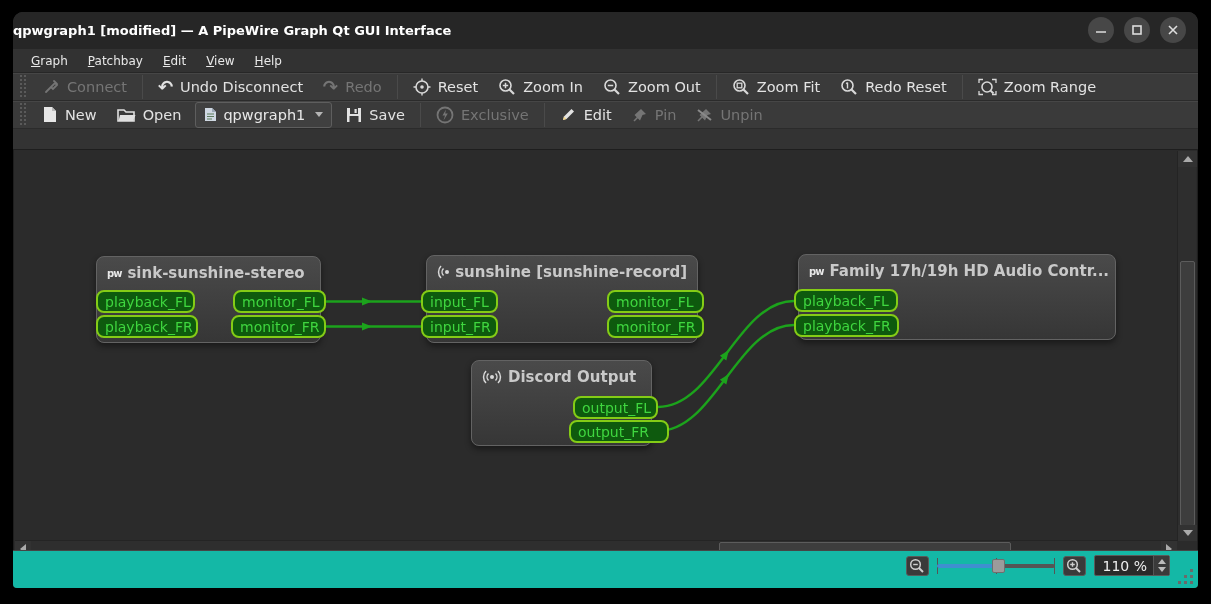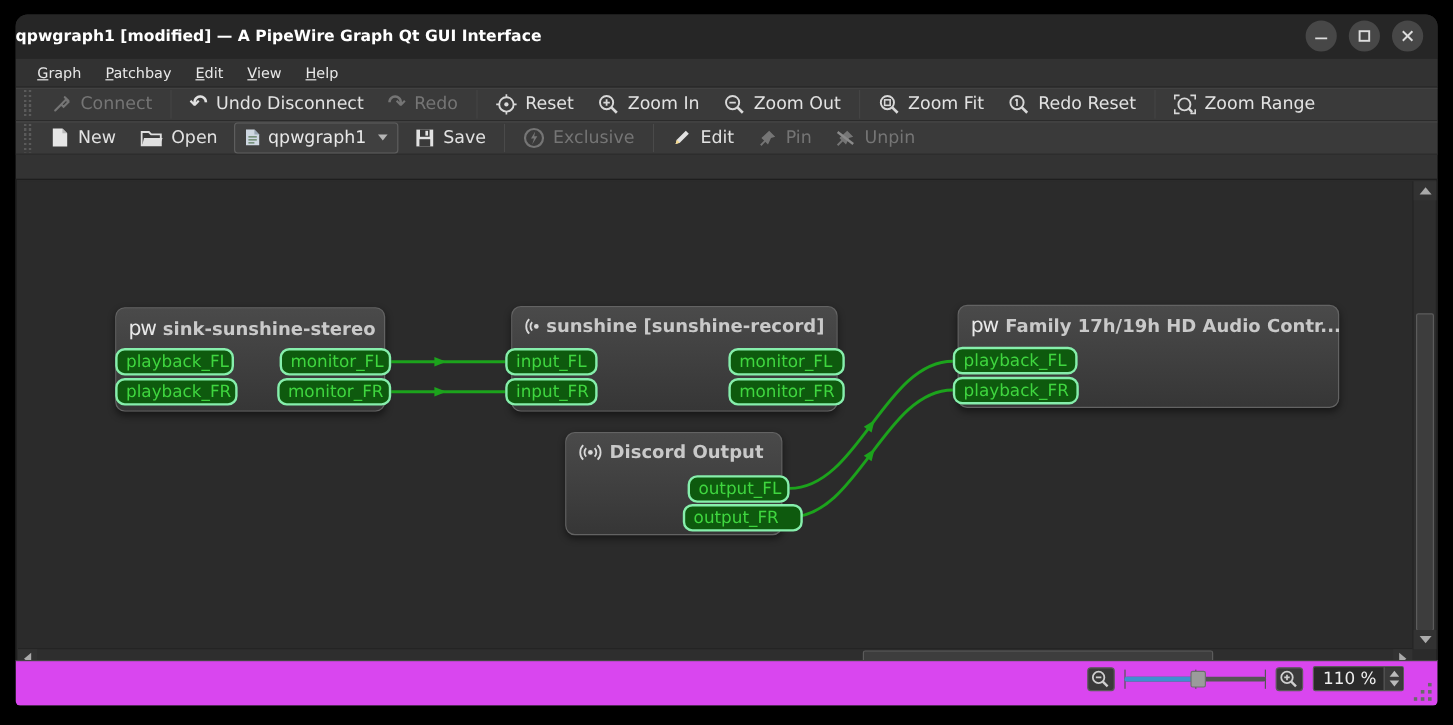--- a/index.html
+++ b/index.html
@@ -33,35 +33,35 @@
   .combo { display:flex; align-items:center; gap:6px; background:#404040; border:1px solid #5e5e5e; border-radius:3px; padding:4px 8px; margin:0 4px; font-size:14.5px; color:#e8e8e8; }
   .combo .arrow-down { width:0; height:0; border-left:4px solid transparent; border-right:4px solid transparent; border-top:5px solid #b5b5b5; margin-left:4px; }
 
   
   .central { position:absolute; left:0; top:137px; width:1185px; height:409px; background:#2b2b2b; border:1px solid #1e1e1e; }
   .canvas { position:absolute; left:1px; top:1px; width:1162px; height:390px; background:#2b2b2b; overflow:hidden; }
   .edges { position:absolute; left:0; top:0; z-index:2; pointer-events:none; }
 
   .node { position:absolute; z-index:1; background:linear-gradient(#4a4a4a,#363636); border:1px solid #636363; border-radius:8px; box-shadow:0 3px 6px rgba(0,0,0,.45); }
   .node-title { display:flex; align-items:center; gap:6px; padding:7px 10px 0 10px; color:#c9c9c9; font-weight:bold; font-size:15px; white-space:nowrap; }
-  .pw-glyph { font-size:17px; font-weight:normal; color:#e8e8e8; letter-spacing:-1px; }
-  .port { position:absolute; z-index:3; height:23px; background:#0e5a0e; border:2px solid #86efac; border-radius:8px; color:#3fd63f; font-size:14px; display:flex; align-items:center; padding:0 7px; white-space:nowrap; }
+  .pw-glyph { font-size:10px; font-weight:bold; color:#e8e8e8; letter-spacing:-1px; }
+  .port { position:absolute; z-index:3; height:23px; background:#0e5a0e; border:2px solid #84cc16; border-radius:8px; color:#3fd63f; font-size:14px; display:flex; align-items:center; padding:0 7px; white-space:nowrap; }
 
   
   .vscroll { position:absolute; right:1px; top:1px; width:19px; height:390px; background:#2e2e2e; border-left:1px solid #242424; }
   .hscroll { position:absolute; left:1px; bottom:1px; width:1162px; height:16px; background:#2e2e2e; border-top:1px solid #242424; }
   .sb-btn { position:absolute; background:#323232; display:flex; align-items:center; justify-content:center; }
   .sb-thumb { position:absolute; background:#3d3d3d; border:1px solid #5c5c5c; border-radius:2px; }
   .tri-up { width:0; height:0; border-left:5px solid transparent; border-right:5px solid transparent; border-bottom:6px solid #aaa; }
   .tri-down { width:0; height:0; border-left:5px solid transparent; border-right:5px solid transparent; border-top:6px solid #aaa; }
   .tri-left { width:0; height:0; border-top:5px solid transparent; border-bottom:5px solid transparent; border-right:6px solid #aaa; }
   .tri-right { width:0; height:0; border-top:5px solid transparent; border-bottom:5px solid transparent; border-left:6px solid #aaa; }
 
   
-  .statusbar { position:absolute; left:0; bottom:0; width:1185px; height:38px; background:#d946ef; border-top:1px solid #454545; }
+  .statusbar { position:absolute; left:0; bottom:0; width:1185px; height:38px; background:#14b8a6; border-top:1px solid #454545; }
   .zoom-tools { position:absolute; right:28px; top:4px; display:flex; align-items:center; gap:8px; }
   .sq-btn { width:23px; height:20px; background:#3a3a3a; border:1px solid #5a5a5a; border-radius:3px; display:flex; align-items:center; justify-content:center; }
   .slider { position:relative; width:118px; height:20px; }
   .slider .track { position:absolute; left:0; right:0; top:8px; height:4px; background:#555; border-radius:2px; }
   .slider .fill { position:absolute; left:0; top:8px; height:4px; width:60px; background:#3f8fd0; border-radius:2px; }
   .slider .tick { position:absolute; top:2px; width:1px; height:16px; background:#555; }
   .slider .handle { position:absolute; left:55px; top:3px; width:13px; height:14px; background:#9b9b9b; border:1px solid #6e6e6e; border-radius:2px; }
   .spinbox { display:flex; align-items:center; height:21px; background:#2a2a2a; border:1px solid #5a5a5a; border-radius:2px; padding-left:8px; }
   .spinbox .val { color:#eee; font-size:14px; padding-right:6px; }
   .spinner { display:flex; flex-direction:column; justify-content:center; gap:3px; width:16px; height:100%; background:#3a3a3a; border-left:1px solid #555; align-items:center; }

